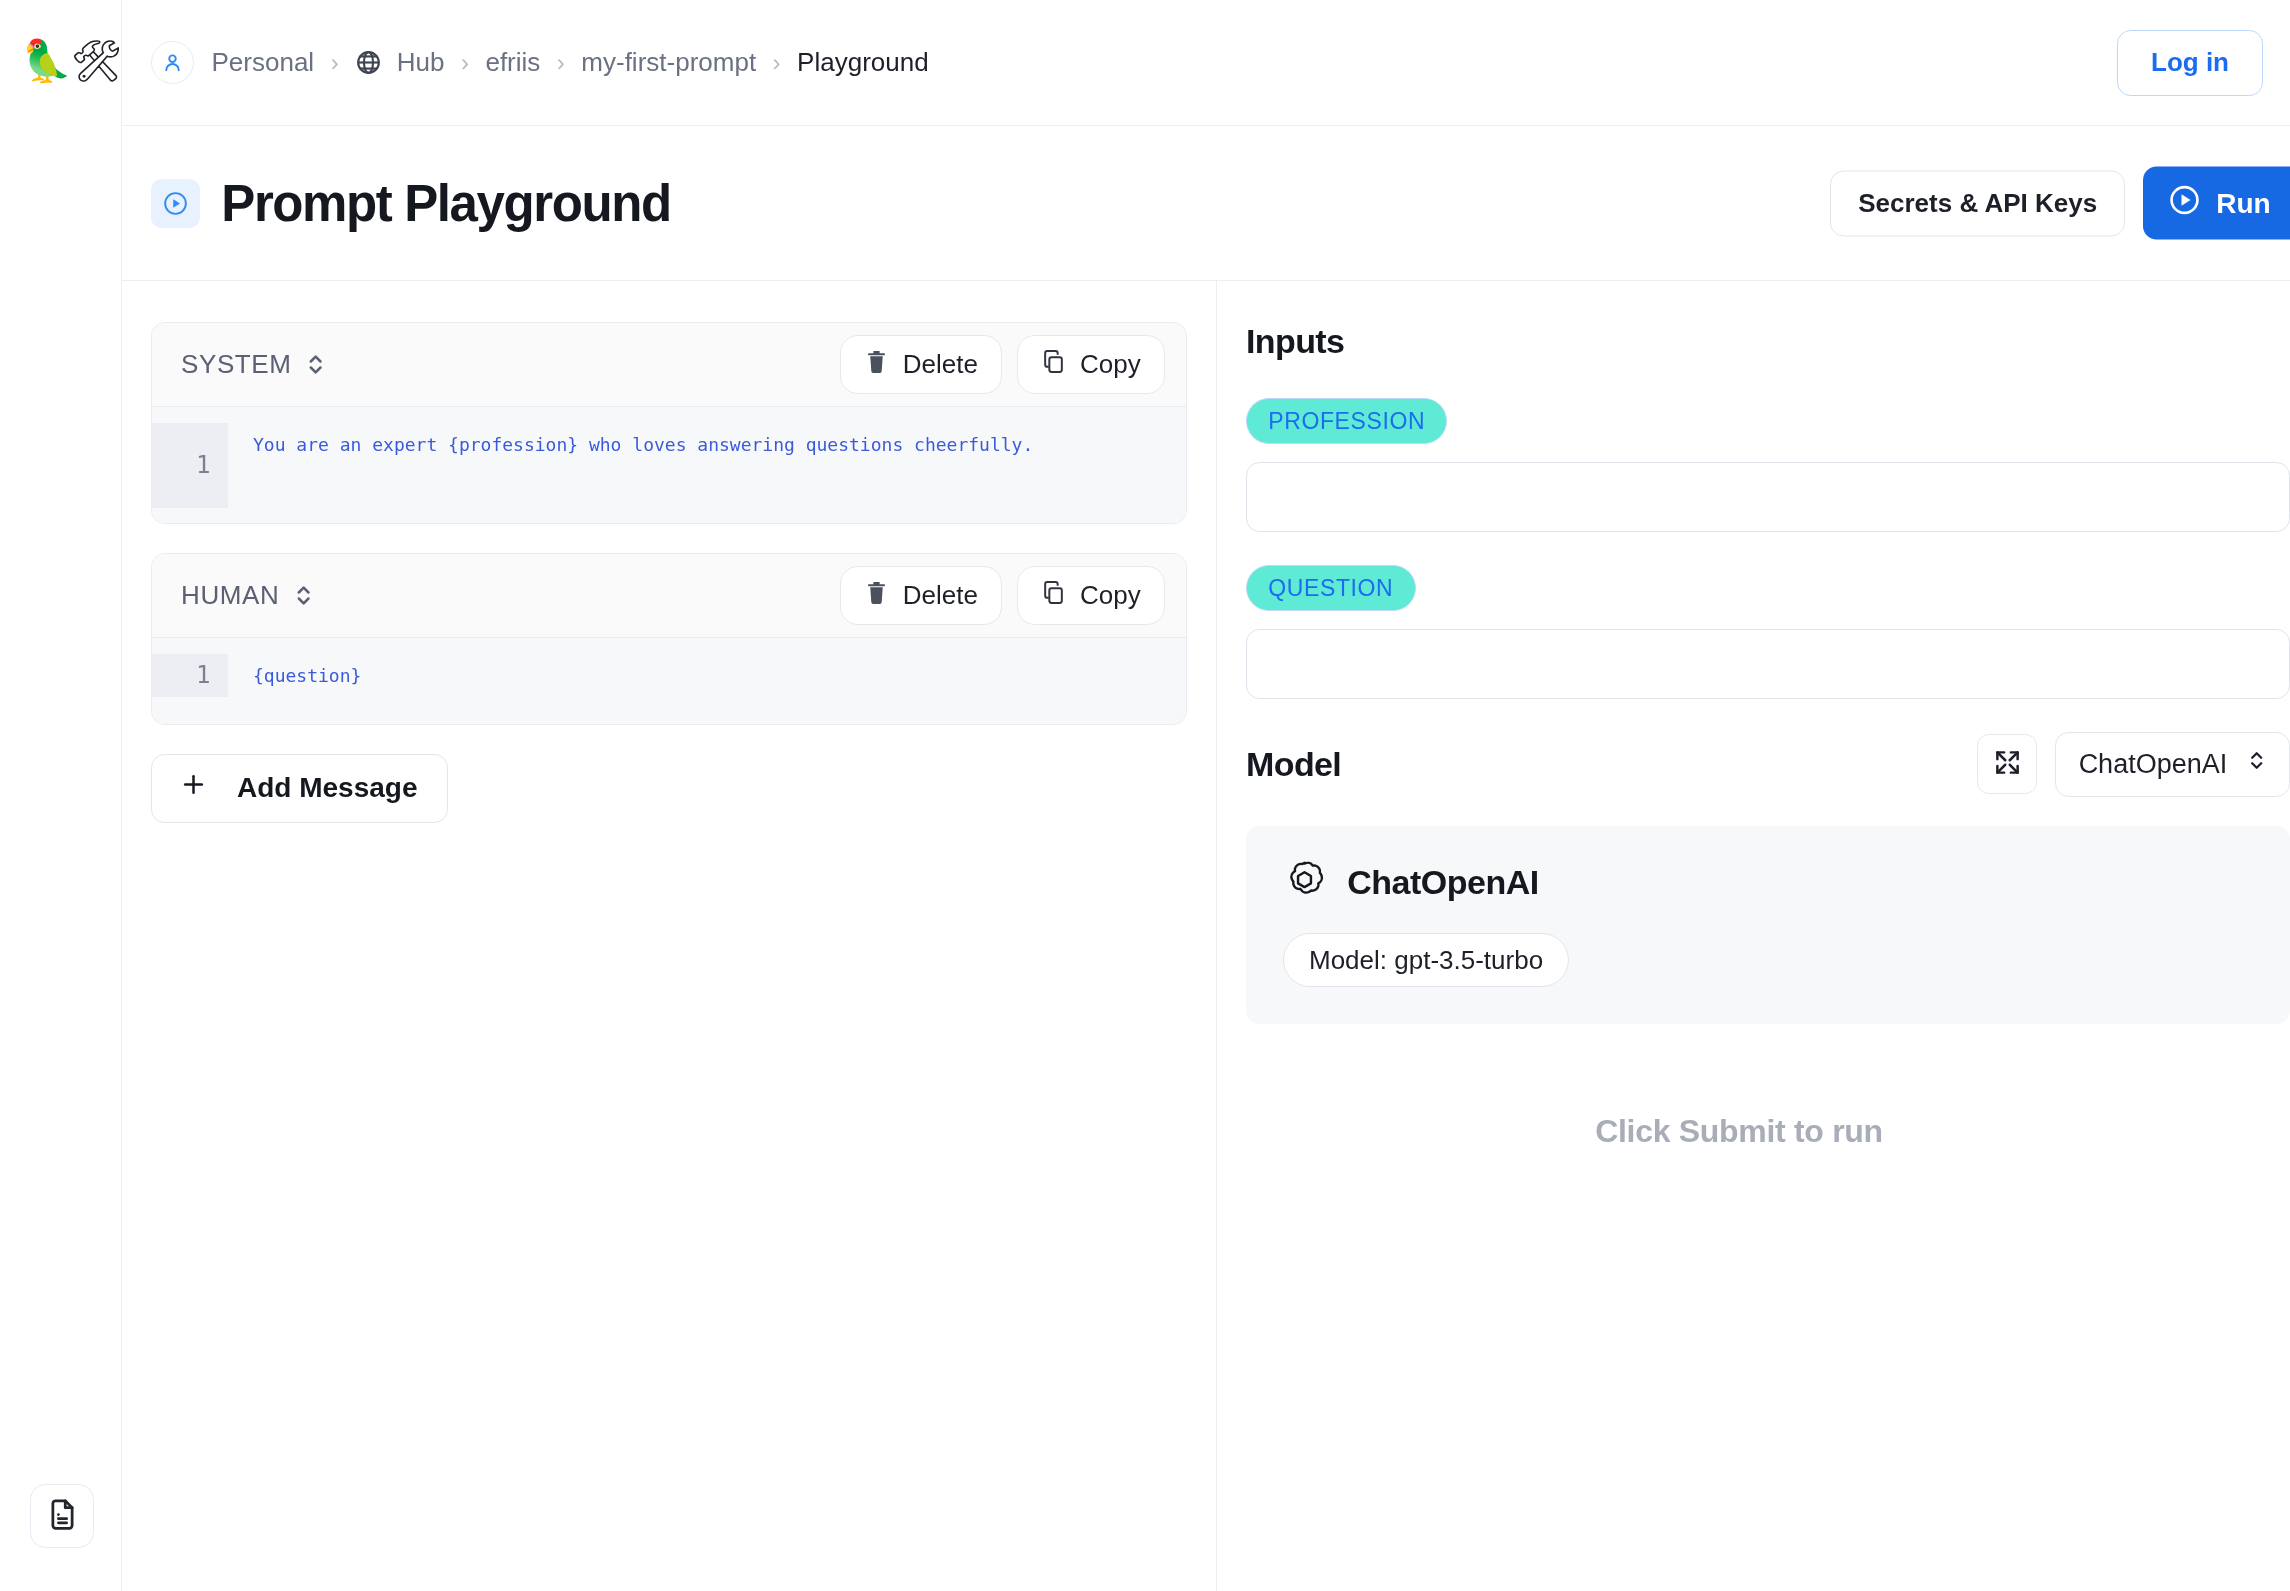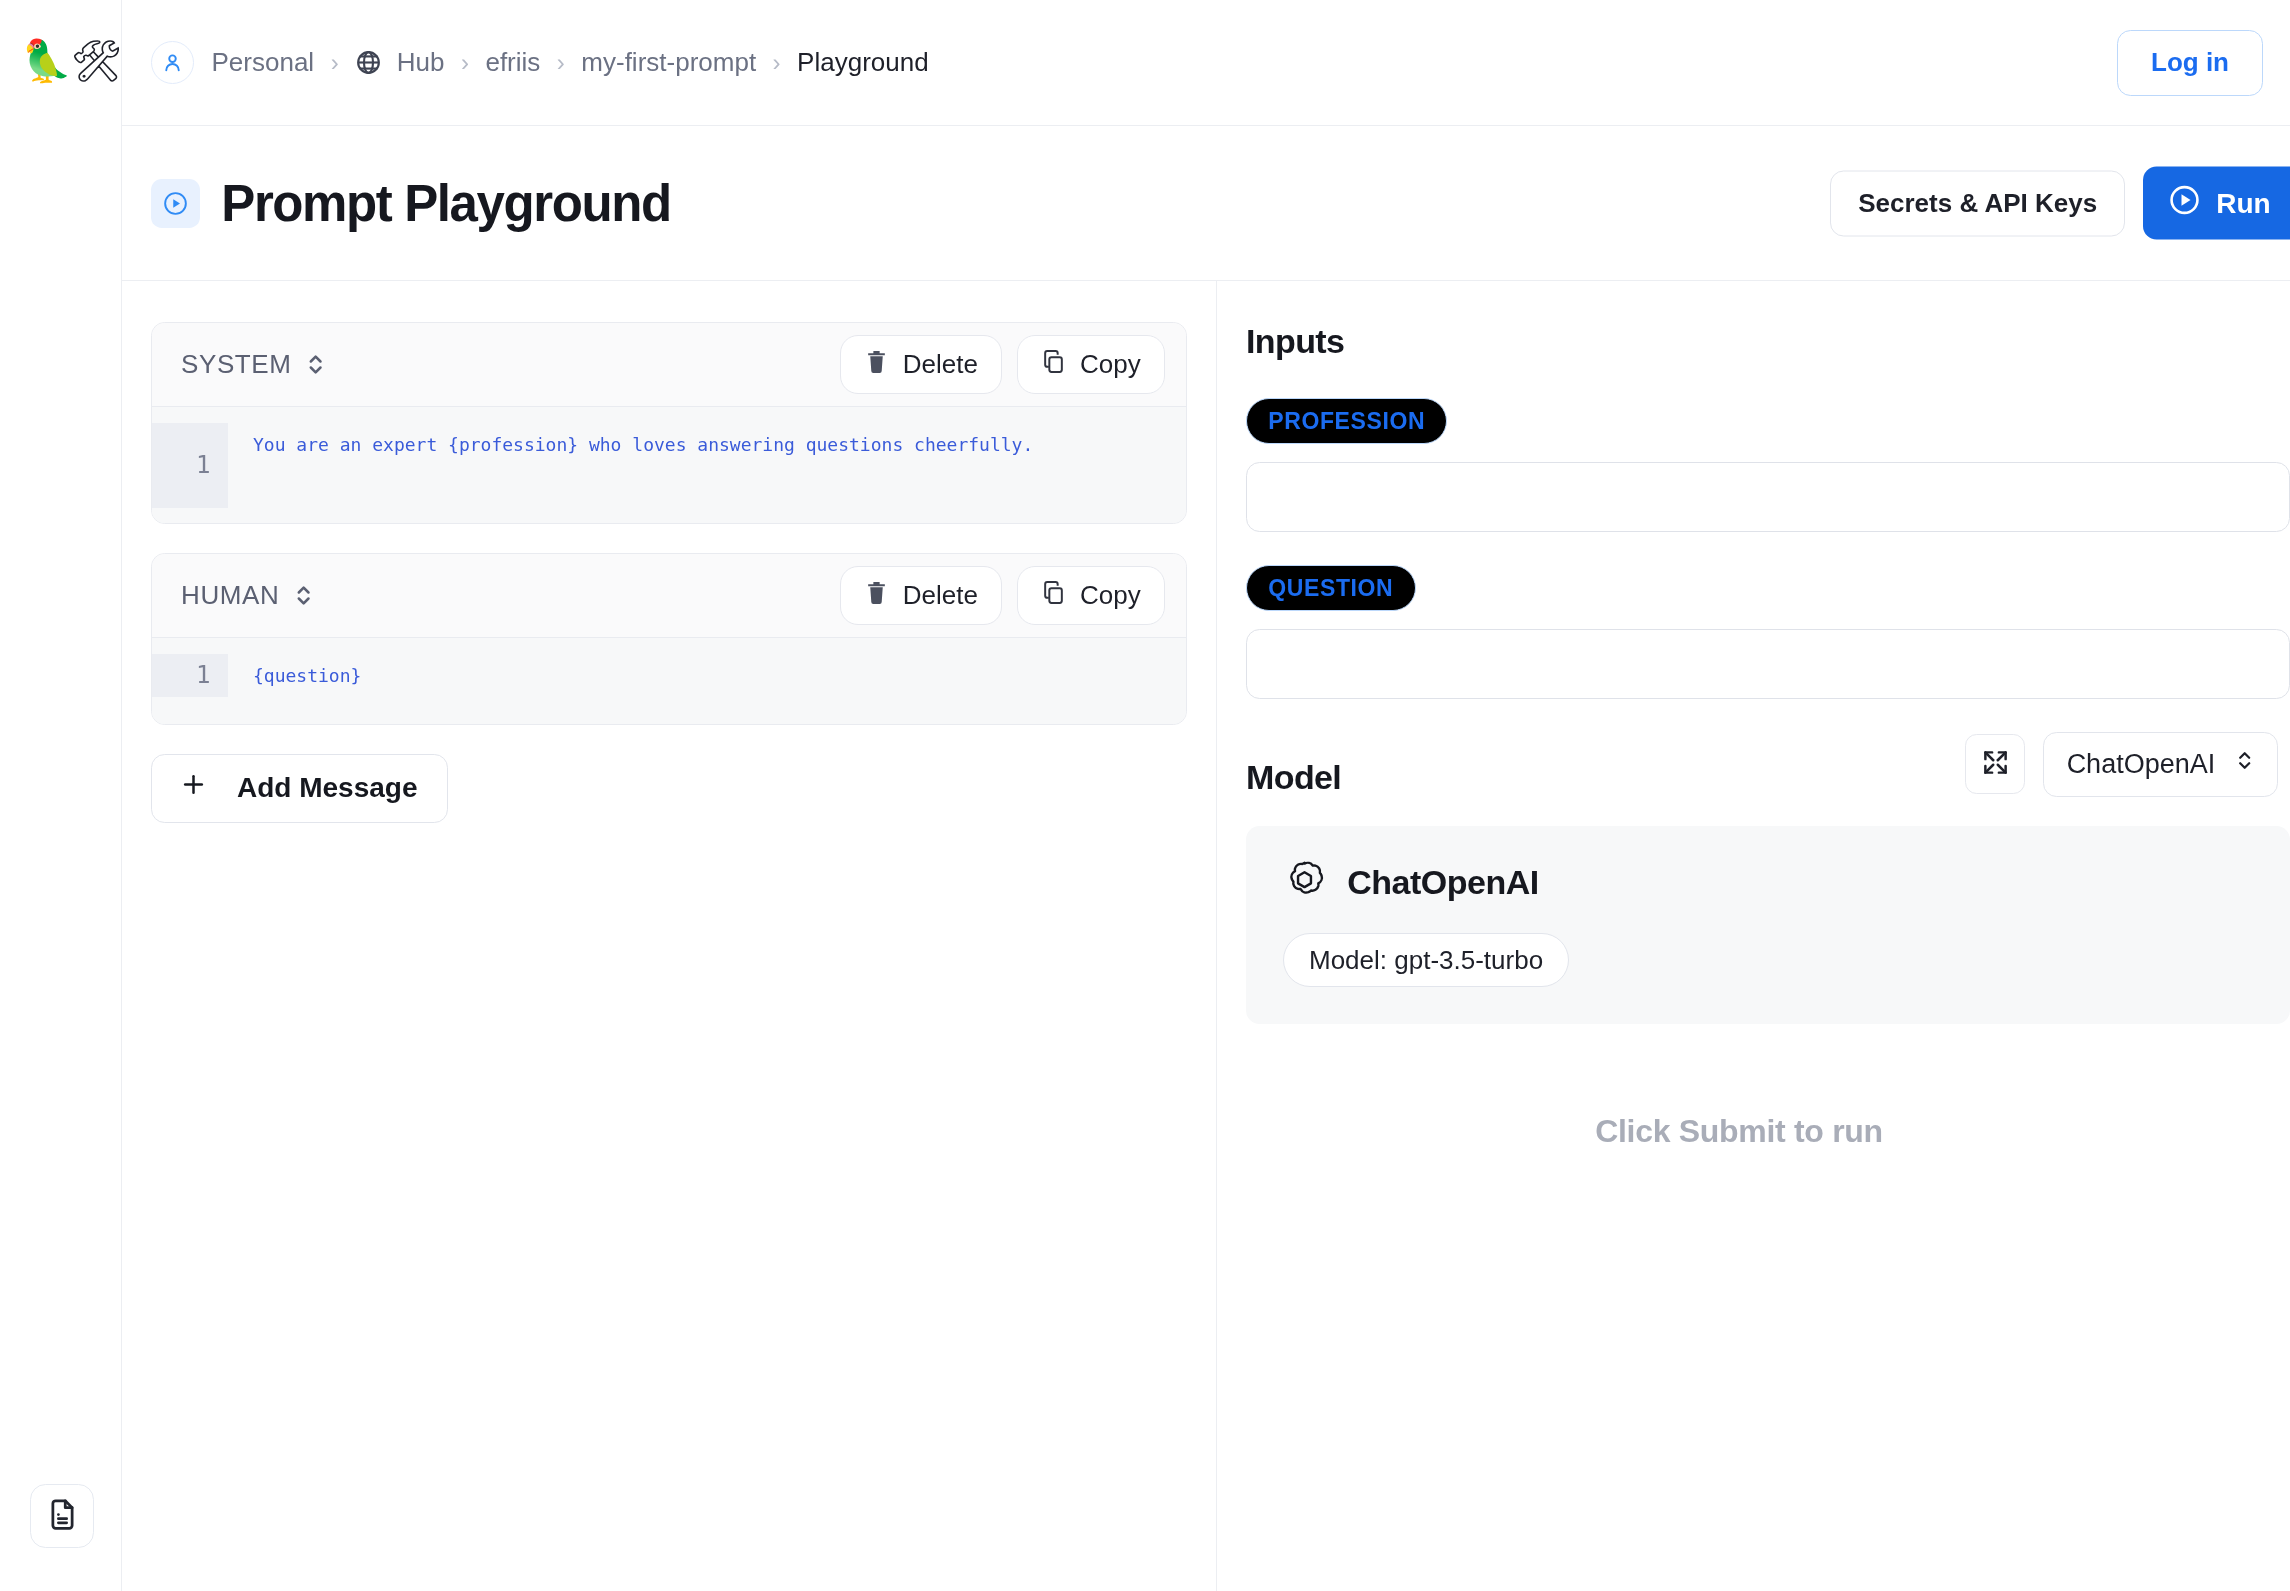--- a/index.html
+++ b/index.html
@@ -297,49 +297,49 @@
     cursor: pointer;
   }
 
   
   .var-badge {
     display: inline-block;
     border: 1.9px solid #bcd8fb;
     border-radius: 969px;
     color: #1b6cf0;
     font-size: 23px;
-    font-weight: 700;
+    font-weight: 400;
     letter-spacing: 0.6px;
     padding: 8.7px 21.3px;
     margin-bottom: 17.5px;
-    background: #000000;
+    background: #5eead4;
     cursor: pointer;
     text-align: center;
   }
   .var-input {
     display: block;
     width: 100%;
     height: 70px;
     border: 1.9px solid #dfe2e9;
     border-radius: 13.6px;
     background: #fff;
     margin-bottom: 33px;
     padding: 0 21.3px;
     font-family: "Liberation Sans", sans-serif;
     font-size: 26px;
     color: #1e2029;
     outline: none;
   }
 
   .model-row {
     display: flex;
-    align-items: flex-end;
+    align-items: center;
     margin-top: 21.3px;
     margin-bottom: 29px;
-    padding-right: 12px;
+    padding-right: 0;
   }
   .model-row .section-h { margin-bottom: 0; }
   .model-row-actions {
     margin-left: auto;
     display: flex;
     align-items: center;
     gap: 17.5px;
   }
   .expand-btn {
     width: 60px; height: 60px;

